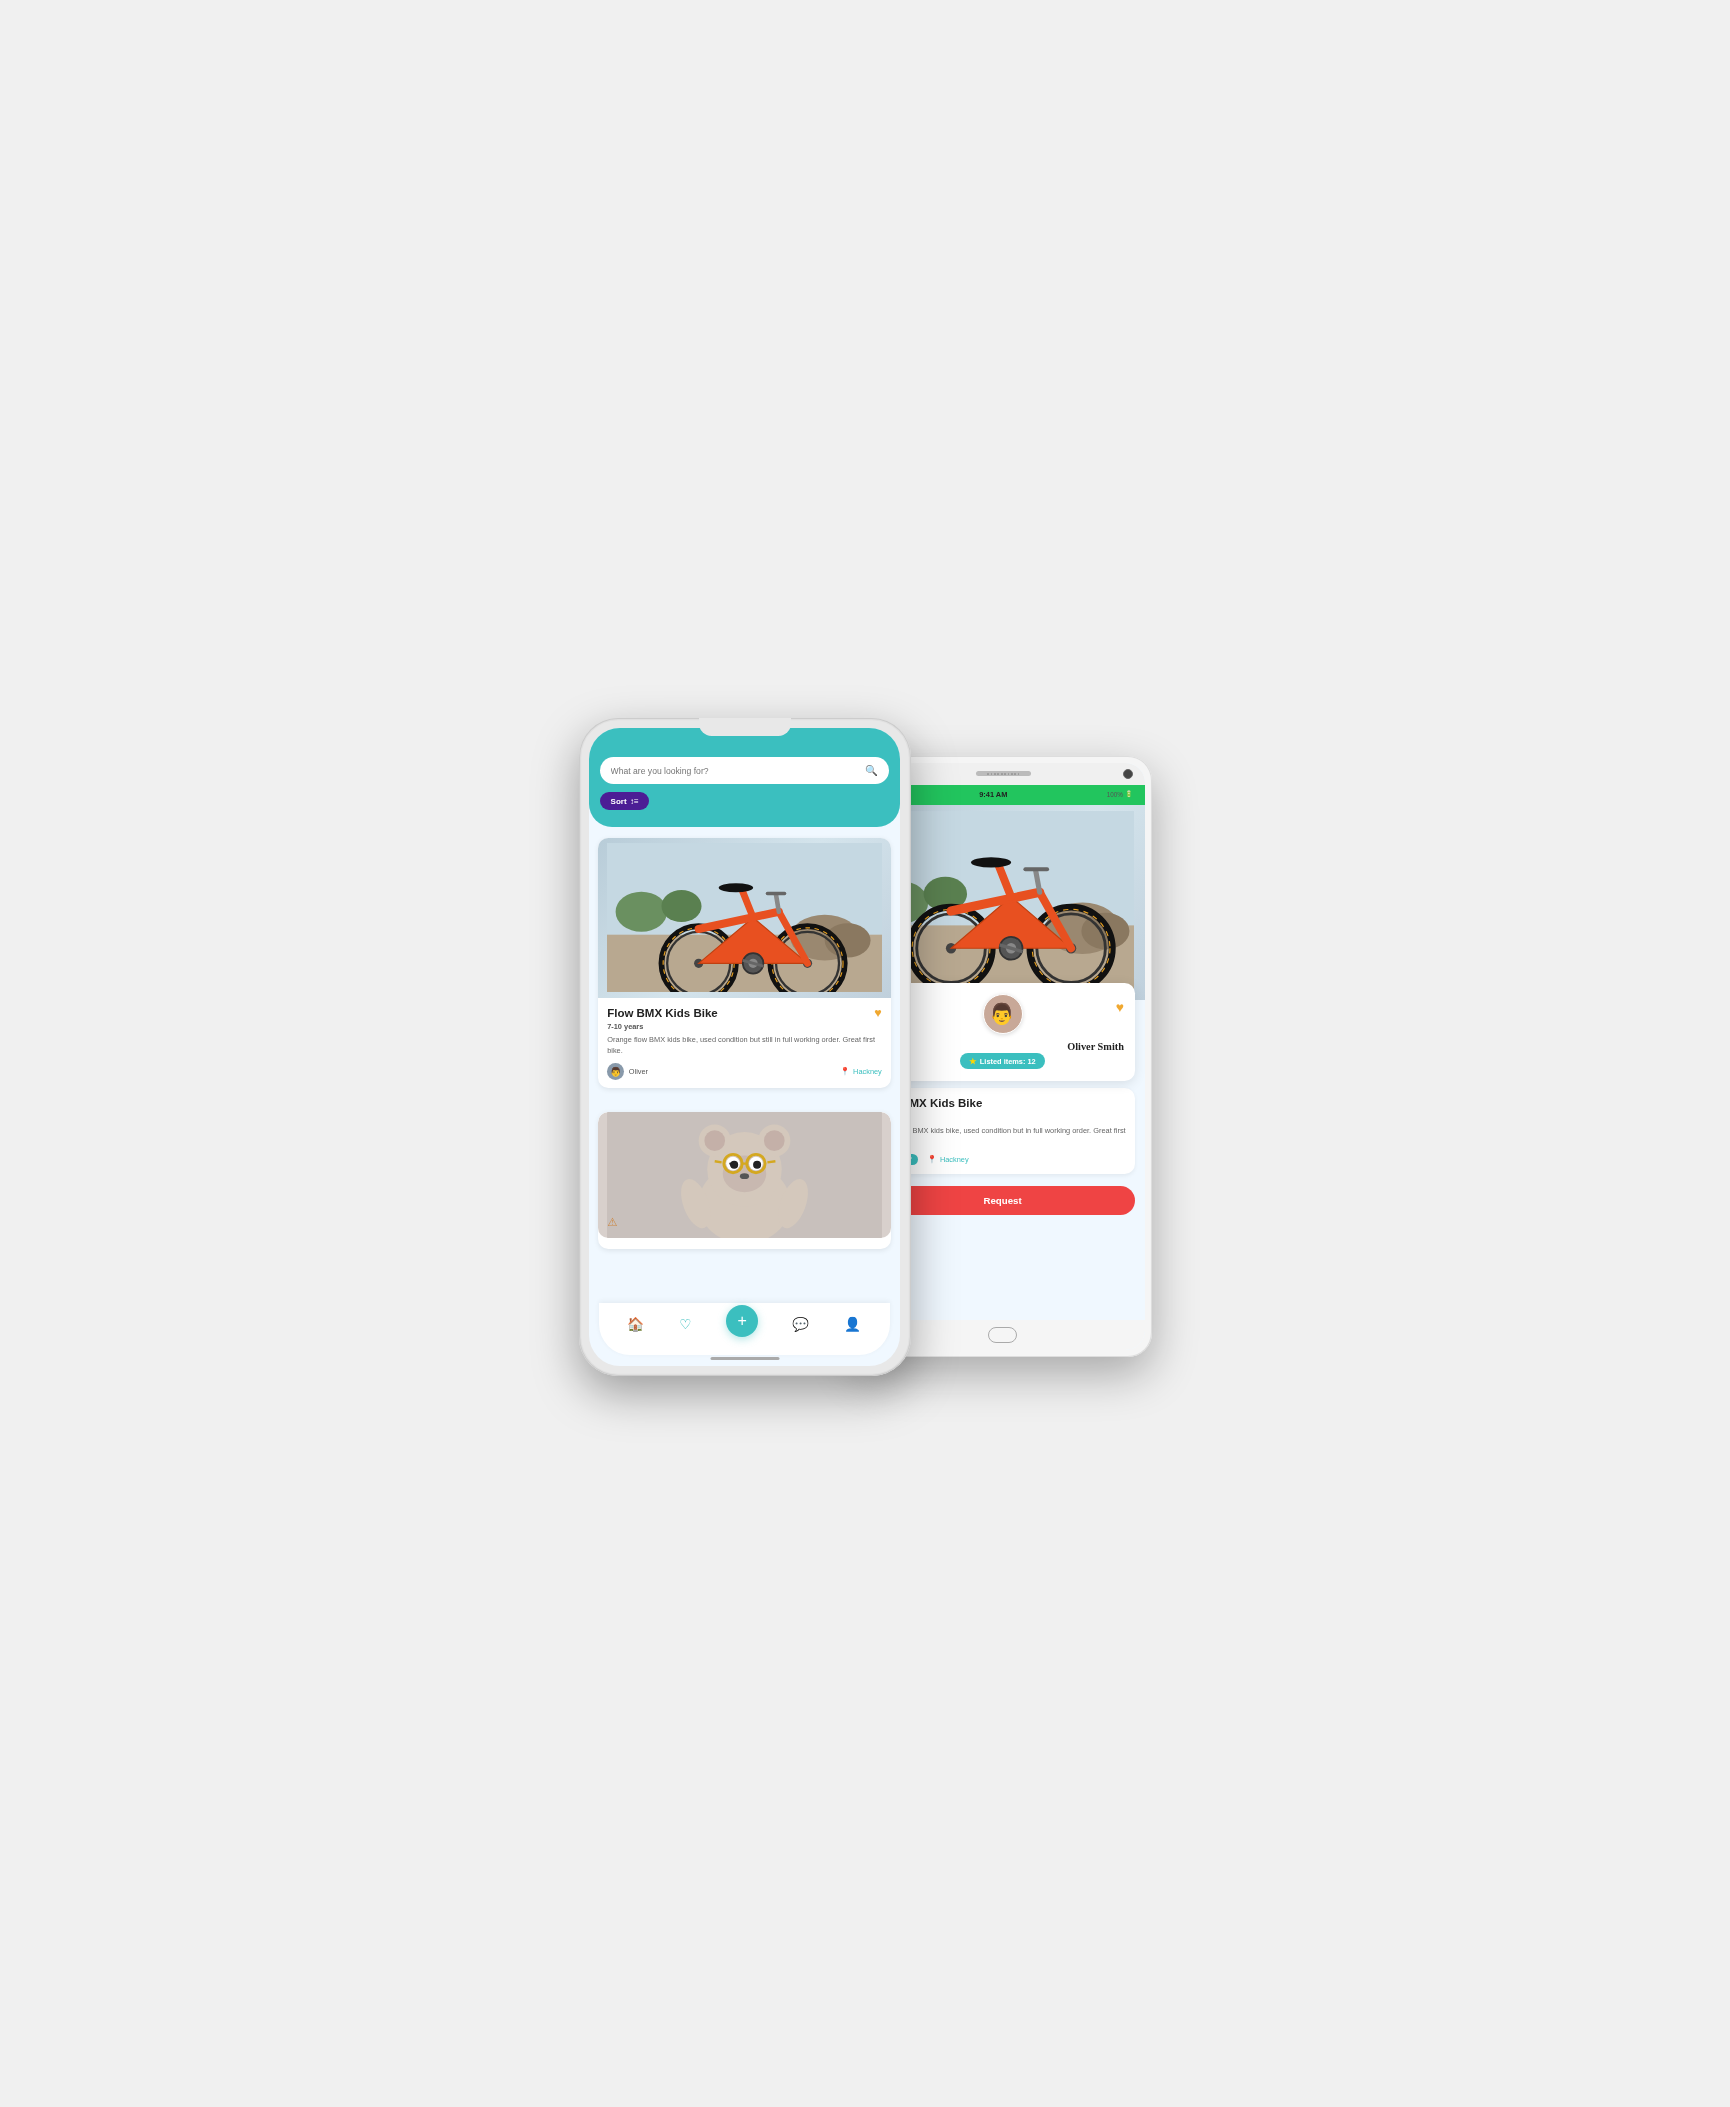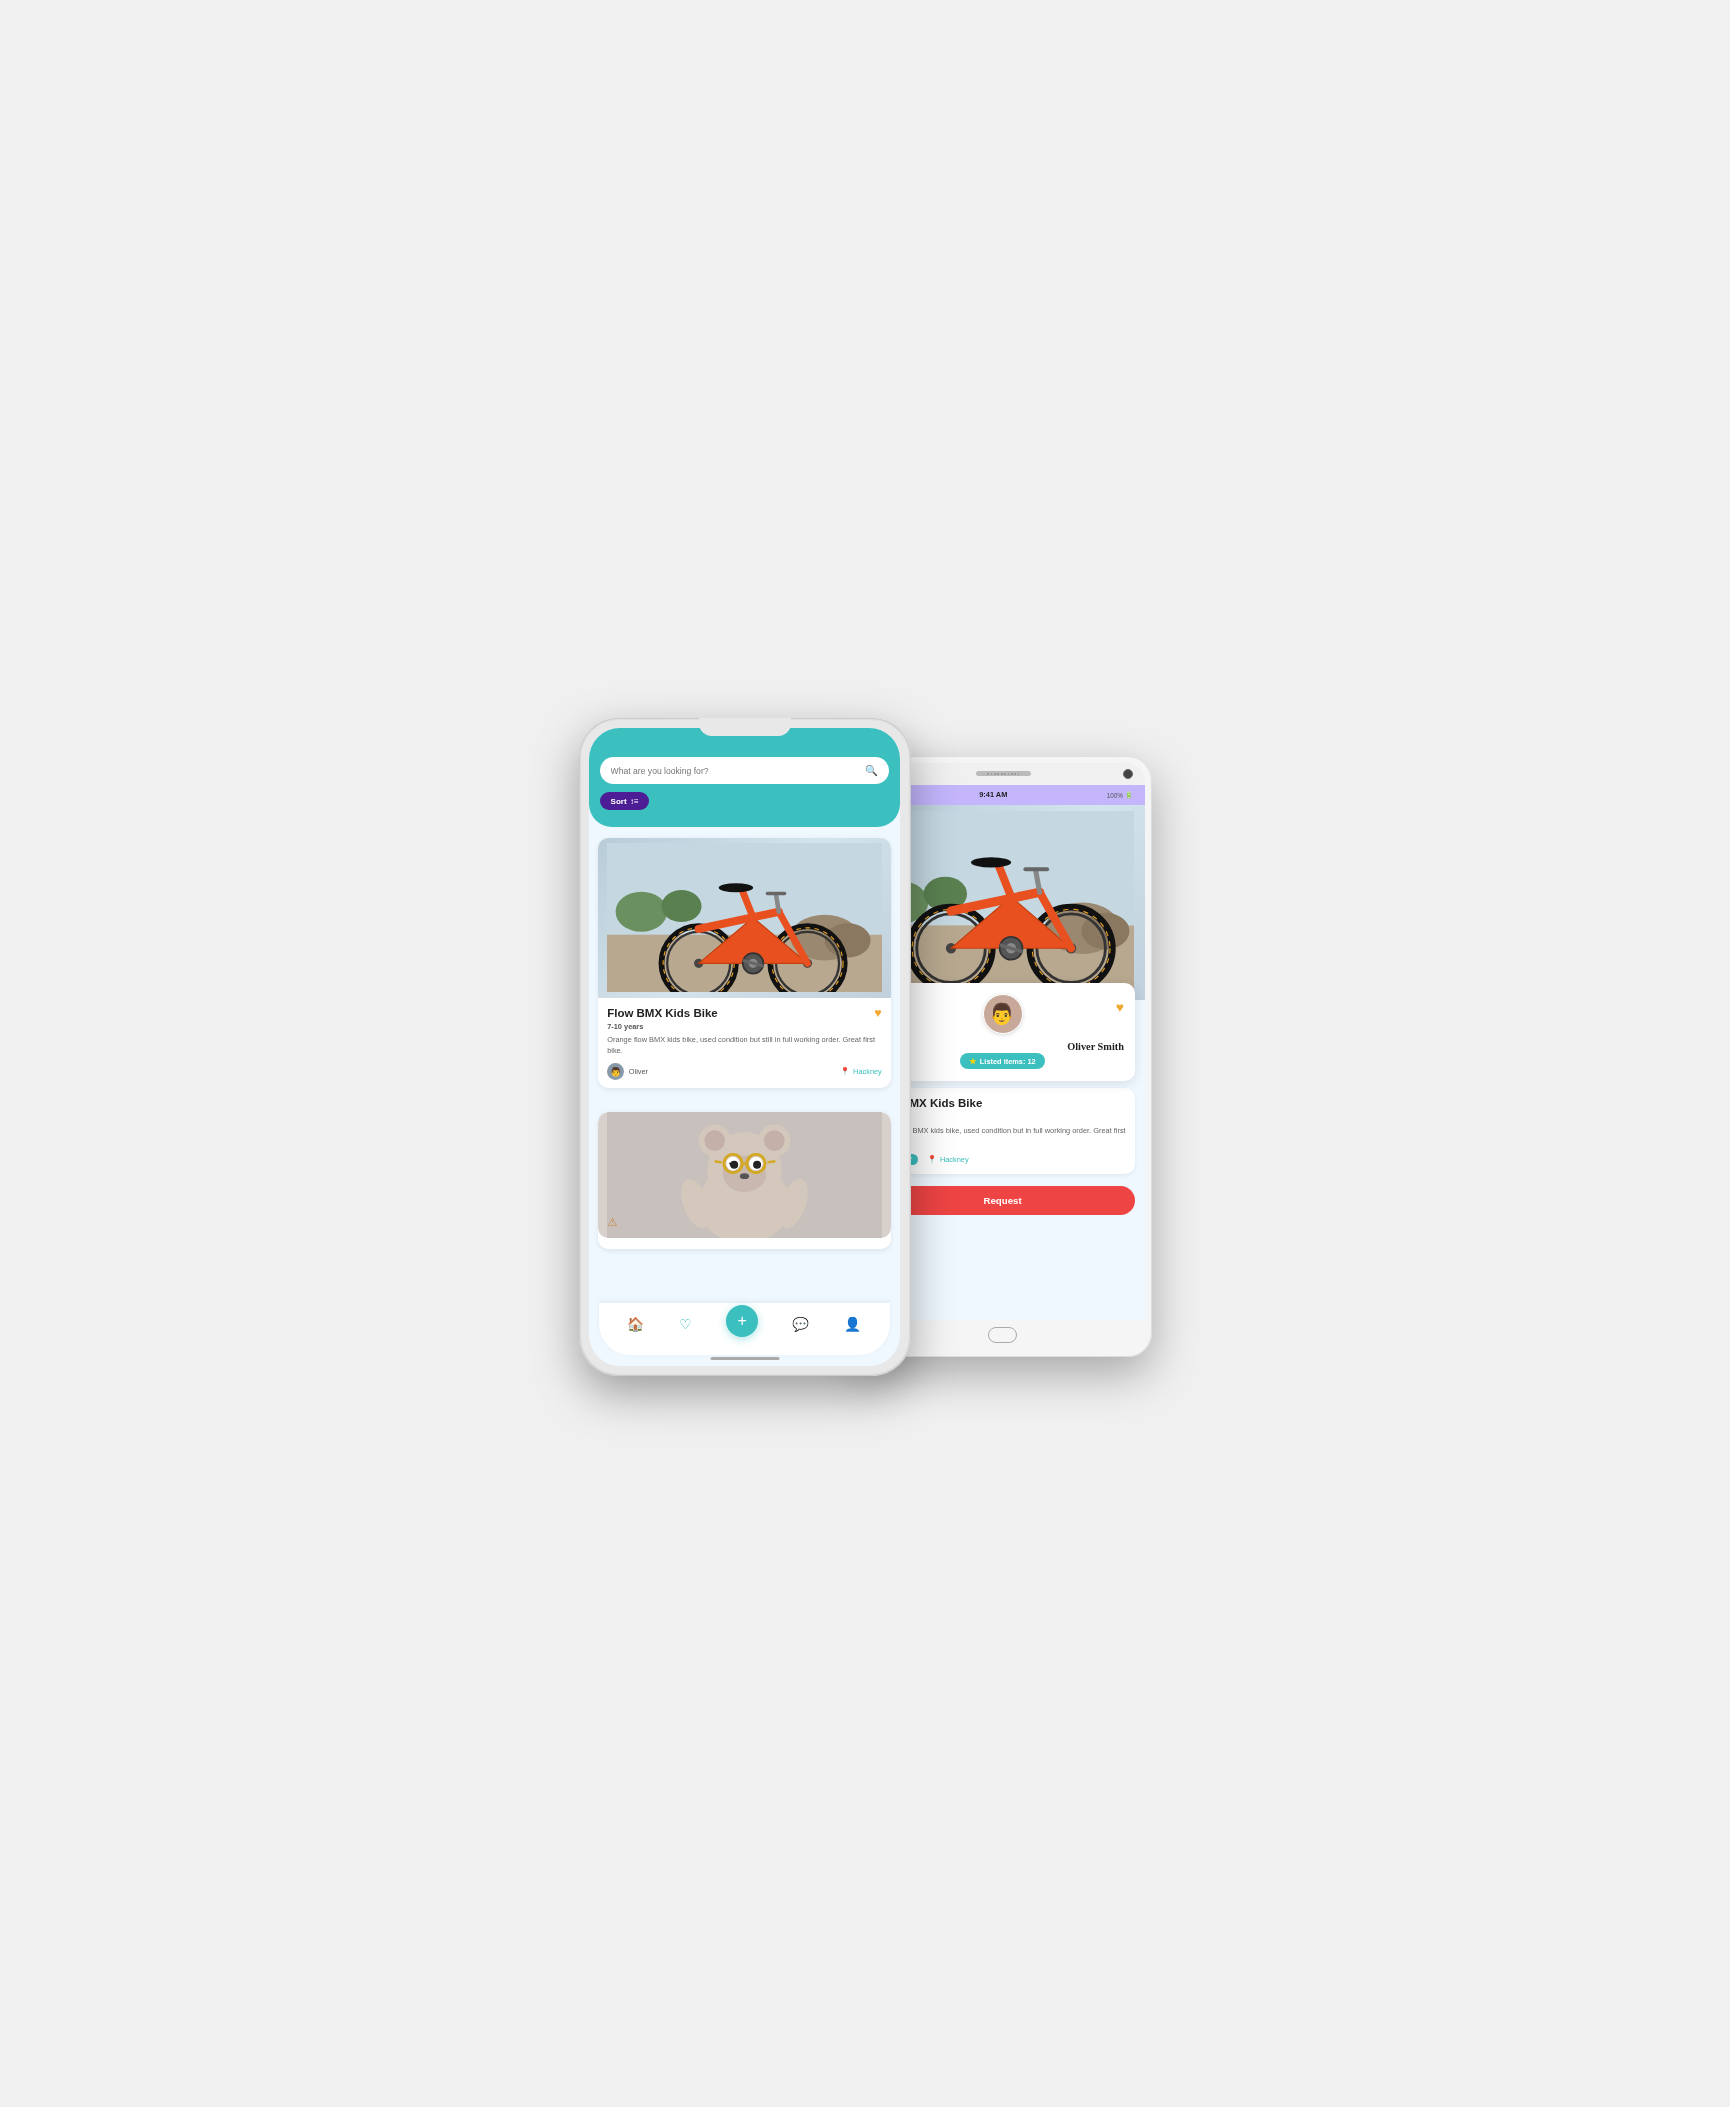--- a/index.html
+++ b/index.html
@@ -304,24 +304,24 @@
       bottom: 6.9px;
       background: #f0f8ff;
       border-radius: 19.5px;
       overflow: hidden;
       display: flex;
       flex-direction: column;
     }
 
     
     .android-status {
-      background: #c4b5fd;
+      background: #22c55e;
       padding: 5.7px 11.5px;
       display: flex;
-      align-items: flex-end;
+      align-items: flex-start;
       justify-content: space-between;
       flex-shrink: 0;
     }
 
     .status-left {
       font-size: 6.3px;
       color: #555;
     }
 
     .status-center {

